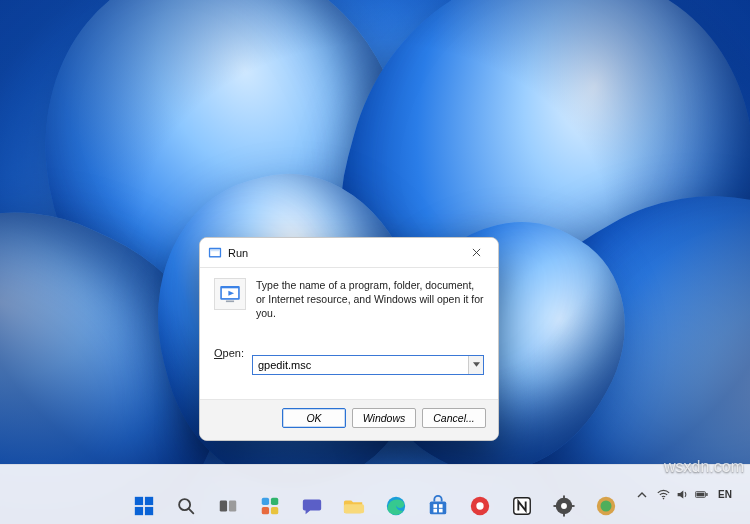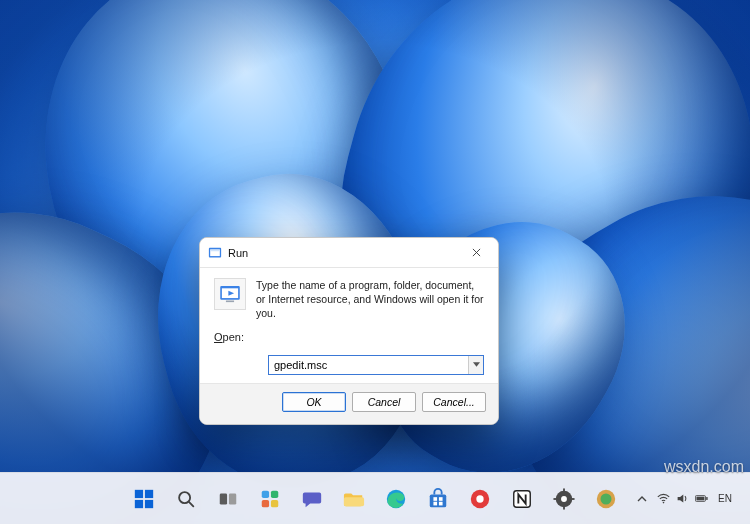--- a/index.html
+++ b/index.html
@@ -68,22 +68,22 @@
   display: flex; gap: 10px; padding: 10px 14px 6px 14px; justify-content: flex-end;
 }
 .run-exec-icon {
   width: 32px; height: 32px; flex: 0 0 auto;
   border: 1px solid #ddd; background: #f7f7f7;
   display: flex; align-items: center; justify-content: center;
 }
 .run-desc { font-size: 10.5px; color: #222; line-height: 1.35; }
 
 .run-input-row {
-  display: flex; align-items: flex-start; gap: 24px;
-  padding: 4px 14px 8px 14px;
+  display: flex; align-items: center; gap: 8px;
+  padding: 4px 14px 24px 14px;
 }
 .run-open-label { font-size: 11px; color: #222; }
 .run-open-label .u { text-decoration: underline; }
 .run-input-wrap { flex: 1 1 auto; position: relative; margin-top: 24px; }
 .run-input {
   width: 100%; height: 20px;
   border: 1px solid #3a78d6;
   padding: 2px 18px 2px 5px;
   font-size: 11px;
   outline: none;
@@ -111,25 +111,26 @@
   border-radius: 2px;
   padding: 0 8px;
   cursor: default;
   font-style: italic;
 }
 .run-btn.default { border-color: #2a72d4; box-shadow: 0 0 0 1px rgba(42,114,212,0.25) inset; }
 
 
 .taskbar {
   position: absolute; left: 0; right: 0; bottom: 0;
-  height: 52px;
+  height: 60px;
   background: rgba(248,249,252,0.92);
   border-top: 1px solid rgba(0,0,0,0.06);
-  display: flex; align-items: center; justify-content: center;
+  display: flex; align-items: flex-end; justify-content: center;
   backdrop-filter: blur(2px);
+  font-weight: bold;
 }
 .task-center { display: flex; align-items: center; gap: 6px; }
 .tb-item {
   width: 36px; height: 36px;
   display: flex; align-items: center; justify-content: center;
   border-radius: 4px;
 }
 .tb-icon { width: 22px; height: 22px; display:block; }
 
 .systray {
@@ -200,21 +201,21 @@
         <span class="run-drop">
           <svg viewBox="0 0 8 5" width="7" height="5">
               <polygon points="0,0 8,0 4,5" fill="#555"></polygon>
             </svg>
         </span>
       </div>
     </div>
 
     <div class="run-buttons">
       <button class="run-btn default">OK</button>
-      <button class="run-btn">Cancel</button>
+      <button class="run-btn">Windows</button>
       <button class="run-btn">Cancel...</button>
     </div>
   </div>
 
   <div class="taskbar">
     <div class="task-center">
 
       <div class="tb-item">
         <svg class="tb-icon" viewBox="0 0 24 24">
           <rect x="2" y="2" width="9" height="9" fill="#0a63d6"></rect>

